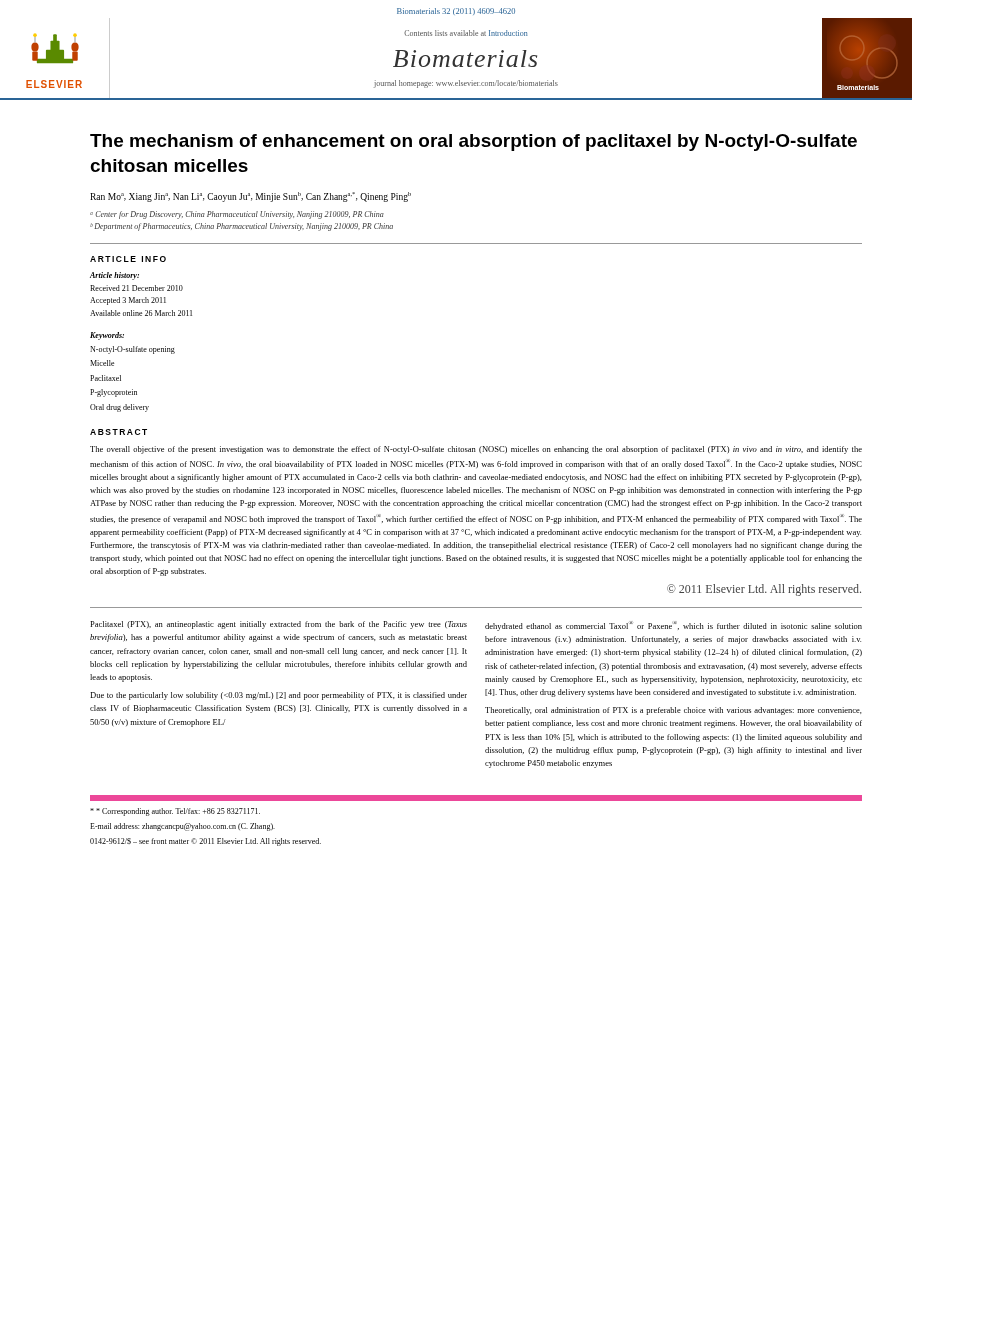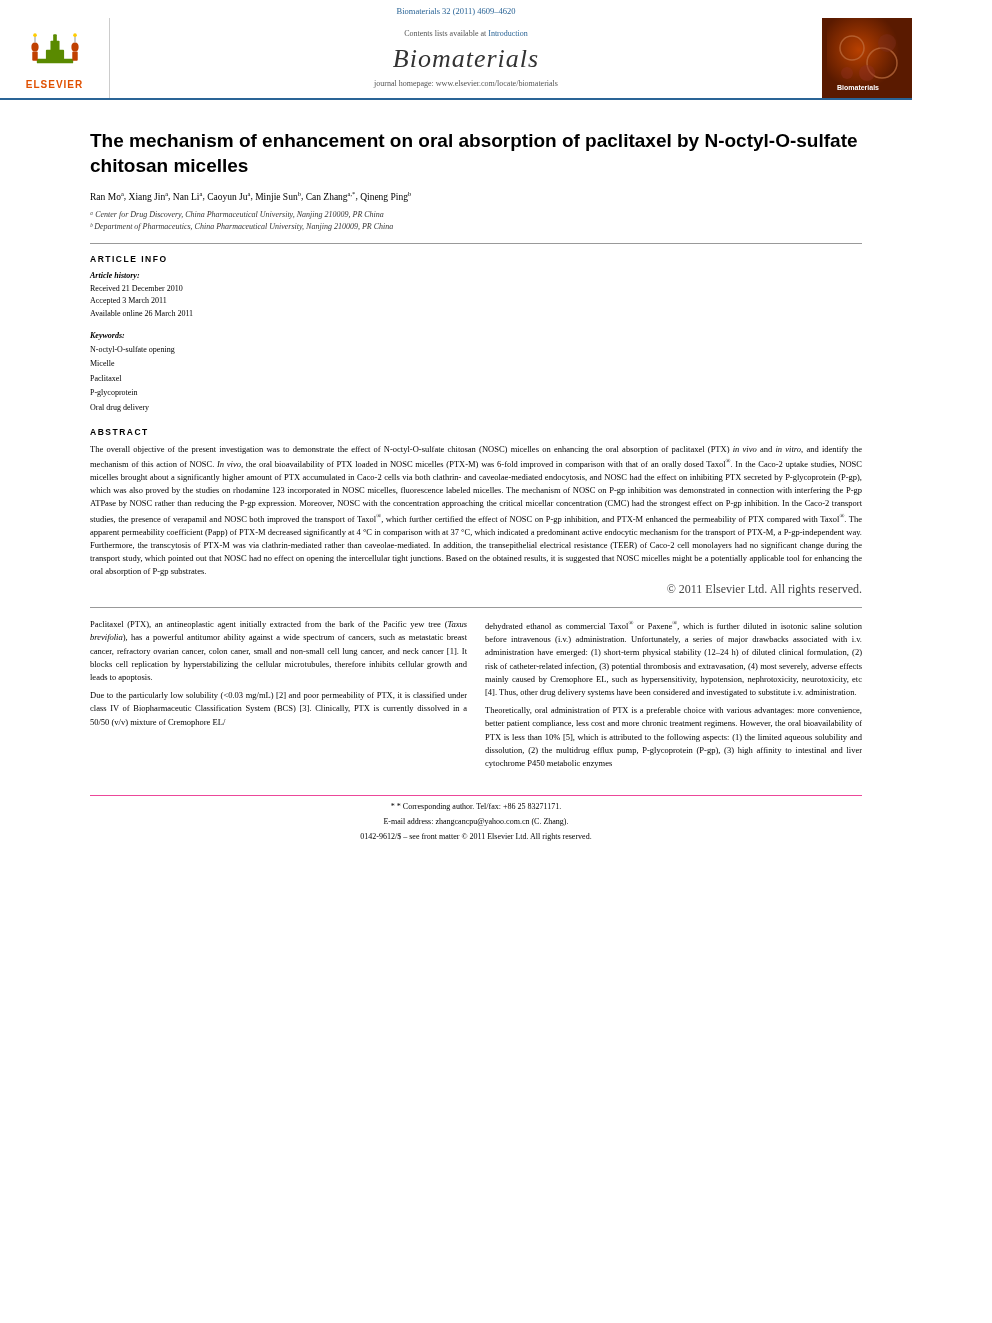--- a/index.html
+++ b/index.html
@@ -256,26 +256,25 @@
       font-size: 8.5px;
       line-height: 1.55;
       text-align: justify;
       margin-bottom: 5px;
     }
 
     .italic { font-style: italic; }
 
     .footnote-section {
       margin-top: 20px;
-      border-top: 1px solid #ec4899;
+      border-top: 6px solid #ec4899;
       padding-top: 5px;
       font-size: 8px;
       line-height: 1.6;
       color: #000;
-      text-align: center;
     }
 
     .footnote-line {
       margin-bottom: 2px;
     }
 
     sup {
       font-size: 6.5px;
       vertical-align: super;
     }

